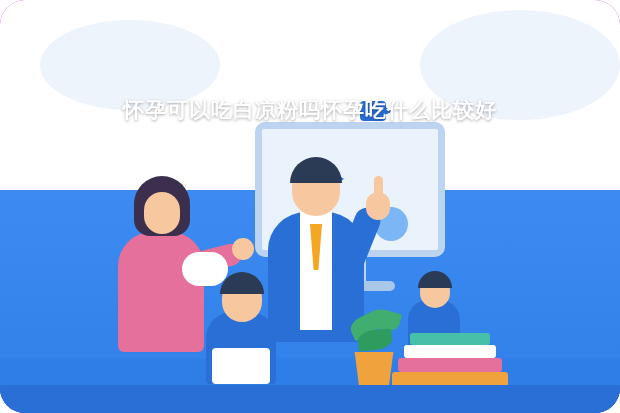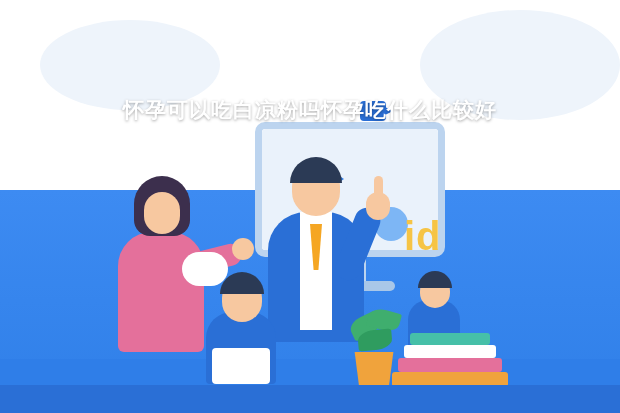--- a/index.html
+++ b/index.html
@@ -7,20 +7,21 @@
     padding: 0;
     background: #ffffff;
   }
   #canvas {
     position: relative;
     width: 620px;
     height: 413px;
     overflow: hidden;
     background: #a21caf;
     font-family: "Liberation Sans", sans-serif;
+    border-radius: 25px;
   }
   .bg-blue-block {
     position: absolute;
     left: 0; top: 0;
     width: 620px; height: 413px;
     background: linear-gradient(180deg,#ffffff 0%,#ffffff 46%,#3d8bf2 46%,#2f7fe8 100%);
   }
   .floor-dark {
     position: absolute;
     left: 0; bottom: 0;
@@ -406,15 +407,14 @@
   <div class="book book4"></div>
   <div class="book book3"></div>
   <div class="book book2"></div>
   <div class="book book1"></div>
 
   <div class="desk"></div>
 
   <div class="title-box">
     <span class="title-text">怀孕可以吃白凉粉吗怀孕吃什么比较好</span>
   </div>
-  <div class="wm-right">id</div>
 
 </div>
 
 </body></html>

